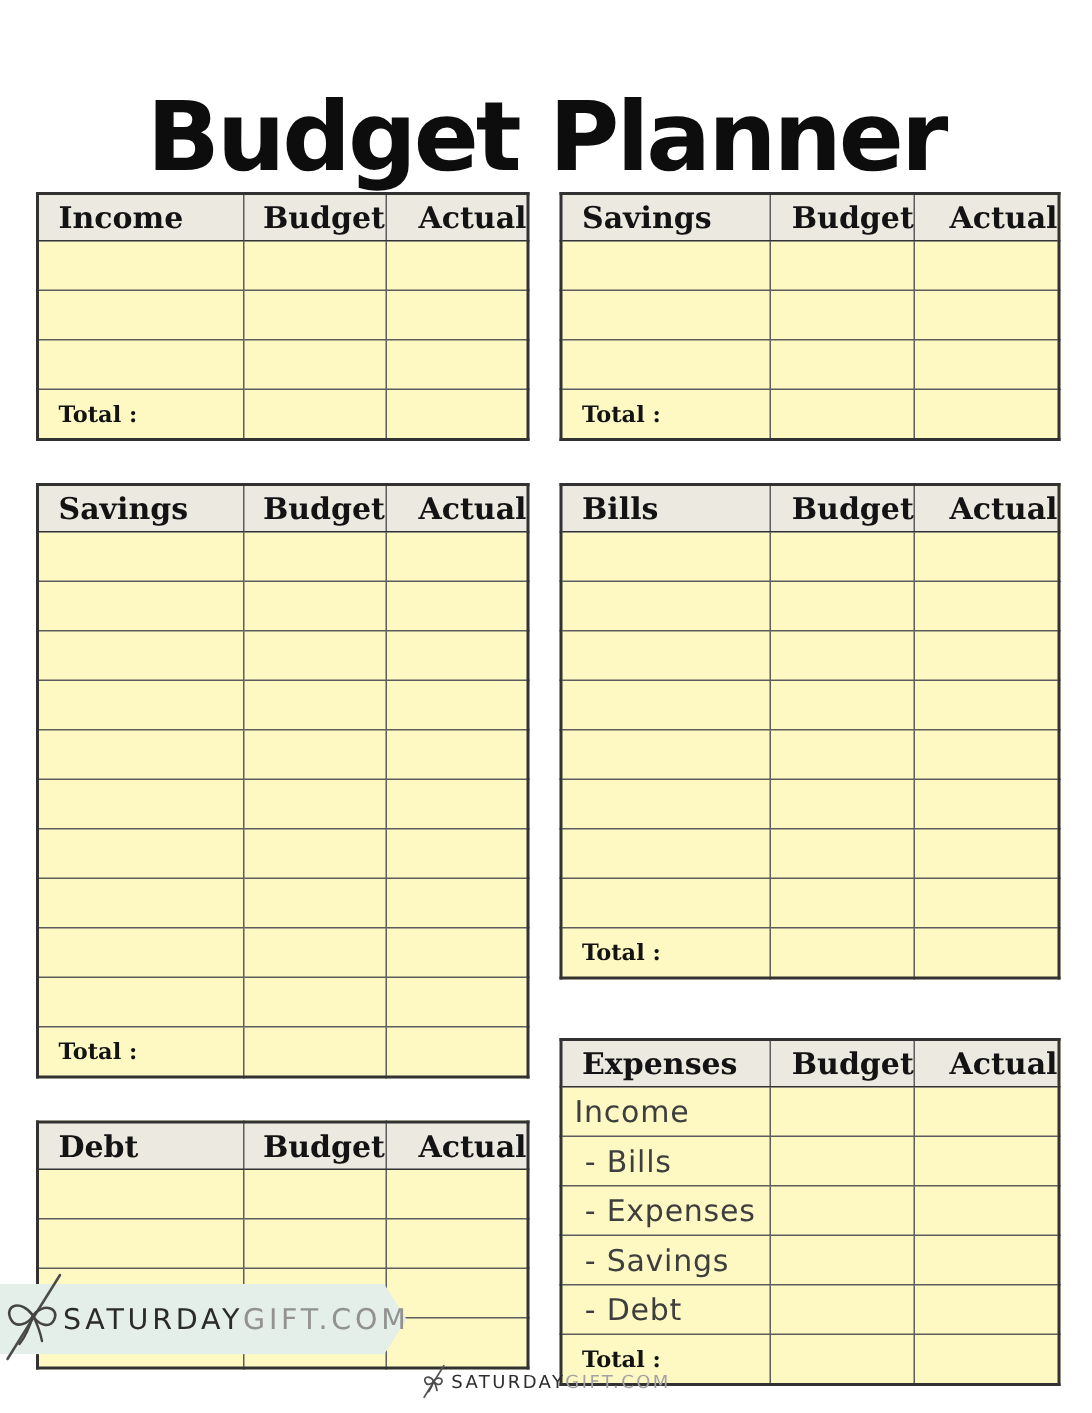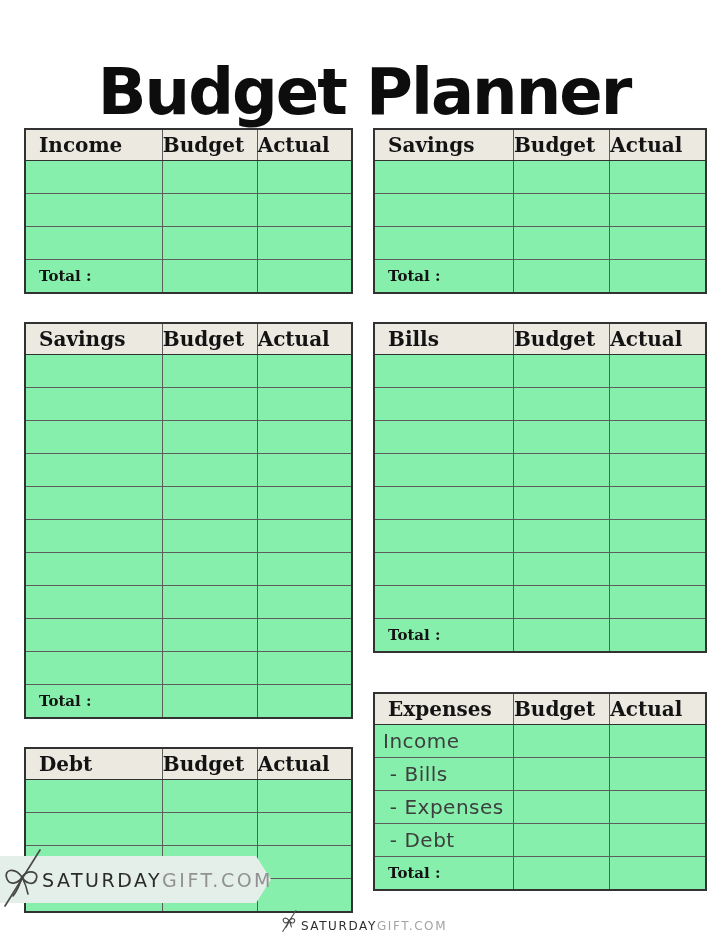--- a/index.html
+++ b/index.html
@@ -13,33 +13,33 @@
     font-family:"DejaVu Sans",sans-serif;font-weight:800;
     font-size:64px;line-height:88px;letter-spacing:-2px;color:#0d0d0d;margin-top:40px;
   }
   
   .col{position:absolute;top:128px;}
   #col-left{left:24px;width:329px;}
   #col-right{left:373px;width:334px;border-radius:19px;}
   
   table.btable{
     border-collapse:collapse;width:100%;table-layout:fixed;
-    border:2px solid #323232;background:#86efac;
+    border:2px solid #323232;background:#fef9c3;
   }
   table.btable col.c1{width:42%;}
   table.btable col.c2{width:29%;}
   table.btable col.c3{width:29%;}
   .btable th,.btable td{border:1px solid #5d5d5d;padding:0;}
   .btable thead th{
     background:#ece9e1;height:30px;border-bottom:1.5px solid #323232;
     font-family:"DejaVu Serif","Liberation Serif",serif;
     font-weight:700;font-size:20px;color:#131313;
   }
   .btable thead th.name-h{text-align:left;padding-left:13px;}
-  .btable thead th.col-h{text-align:left;}
+  .btable thead th.col-h{text-align:right;}
   .btable tbody td{height:32px;}
   .btable td.row-label{
     font-family:"DejaVu Sans",sans-serif;font-size:20px;color:#3e3e3e;
     padding-left:8px;letter-spacing:0.5px;
   }
   .btable tfoot td{height:32px;}
   .btable td.total-cell{
     font-family:"DejaVu Serif","Liberation Serif",serif;font-weight:700;
     font-size:15px;color:#131313;padding-left:13px;
   }
@@ -56,21 +56,21 @@
     position:absolute;left:42px;top:10px;height:47px;
     display:flex;align-items:center;
     font-size:19px;letter-spacing:2.5px;white-space:nowrap;
   }
   .brand-bold{font-weight:400;color:#2b2b2b;}
   .brand-light{font-weight:400;color:#929292;}
   .bow-big{position:absolute;left:2px;top:0;}
   
   .footer{
     position:absolute;top:909px;left:0;width:100%;
-    display:flex;justify-content:center;align-items:flex-end;gap:3px;
+    display:flex;justify-content:center;align-items:center;gap:3px;
   }
   .footer-text{font-size:12px;letter-spacing:1.6px;white-space:nowrap;}
   .footer-text .brand-bold{color:#2e2e2e;}
   .footer-text .brand-light{color:#a3a3a3;}
 </style>
 </head>
 <body>
 
 <h1 class="page-title">Budget Planner</h1>
 
@@ -352,20 +352,25 @@
           <td></td>
           <td></td>
         </tr>
         <tr>
           <td class="row-label">&nbsp;- Bills</td>
           <td></td>
           <td></td>
         </tr>
         <tr>
           <td class="row-label">&nbsp;- Expenses</td>
+          <td></td>
+          <td></td>
+        </tr>
+        <tr>
+          <td class="row-label">&nbsp;- Savings</td>
           <td></td>
           <td></td>
         </tr>
         <tr>
           <td class="row-label">&nbsp;- Debt</td>
           <td></td>
           <td></td>
         </tr>
       </tbody>
     <tfoot>

